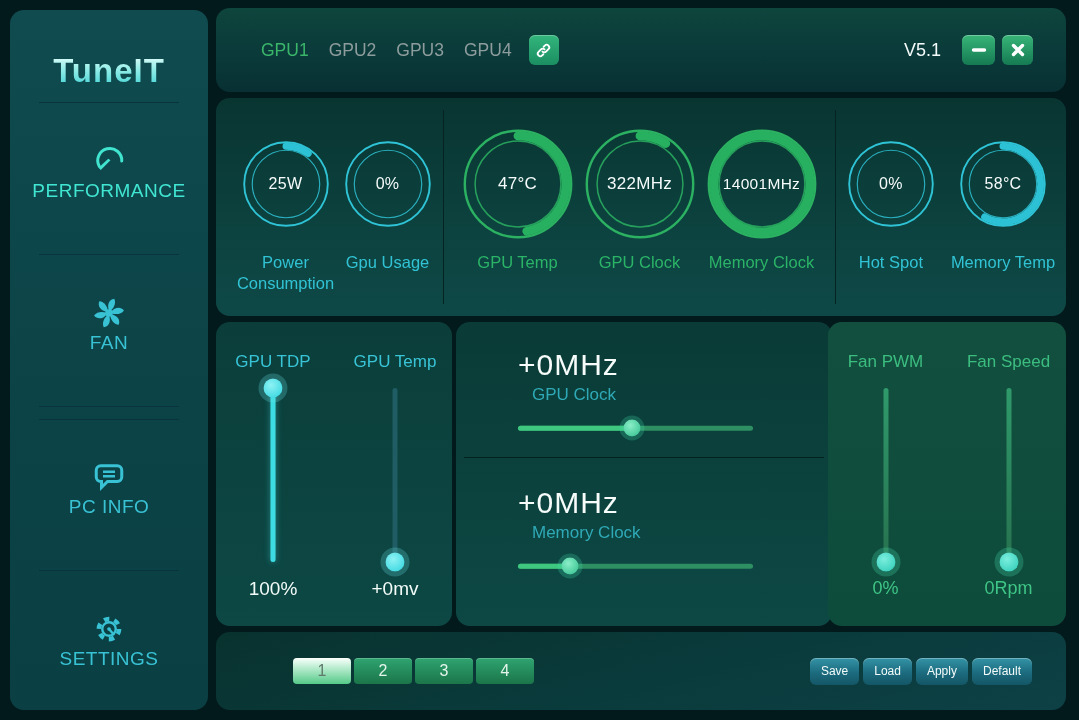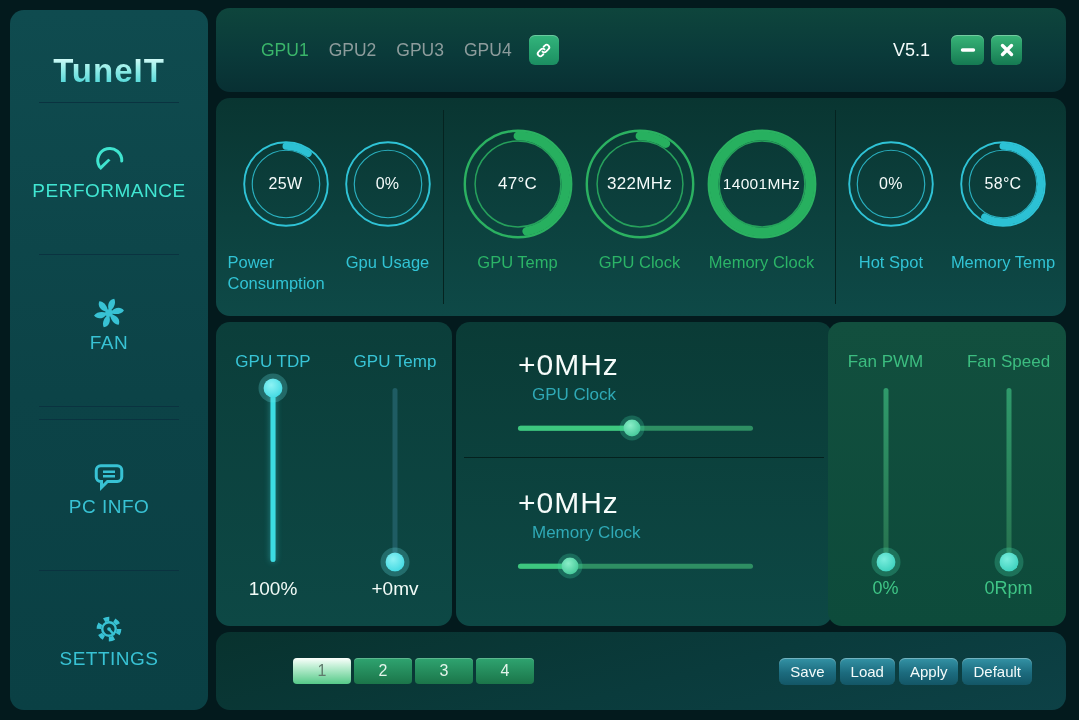--- a/index.html
+++ b/index.html
@@ -27,21 +27,21 @@
   .nav-item.active .nav-label{color:#41e6d2;}
   .nav-icon{width:36px;height:36px;}
   .nav-icon svg{width:100%;height:100%;stroke:#38c2d4;fill:none;stroke-width:4;}
   .nav-item.active .nav-icon svg{stroke:#40e4cf;}
   .nav-icon svg .fil{fill:#38c2d4;stroke:none;}
   .nav-item.active .nav-icon svg .fil{fill:#40e4cf;}
 
   
   #titlebar{left:216px;top:8px;width:850px;height:84px;
     background:linear-gradient(180deg,#0e453c 0%,#0a3a3a 55%,#083033 100%);
-    display:flex;align-items:center;padding:0 44px 0 42px;box-sizing:border-box;}
+    display:flex;align-items:center;padding:0 33px 0 42px;box-sizing:border-box;}
   .gpu-tabs{display:flex;gap:14px;align-items:center;}
   .gpu-tab{font-size:17.5px;color:#8d9c9c;cursor:pointer;padding:2px 3px;}
   .gpu-tab.active{color:#3ab56a;}
   .icon-btn{width:30px;height:30px;border-radius:6px;border:none;cursor:pointer;
     background:linear-gradient(180deg,#33b57c 0%,#1b8e61 100%);
     box-shadow:inset 0 1px 0 rgba(255,255,255,.28);
     display:flex;align-items:center;justify-content:center;margin-left:14px;}
   .icon-btn svg{width:17px;height:17px;stroke:#fff;fill:none;stroke-width:2.6;stroke-linecap:round;}
   .tb-spacer{flex:1;}
   .version{color:#f3fbfa;font-size:18px;margin-right:14px;}
@@ -69,21 +69,21 @@
   .dial circle{fill:none;}
   .gauge.cyan .ring-outer{stroke:#2fc3d6;stroke-width:2.6;}
   .gauge.cyan .ring-inner{stroke:#2fc3d6;stroke-width:1.6;opacity:.85;}
   .gauge.cyan .arc{stroke:#2cc1d4;stroke-width:9.5;stroke-linecap:round;}
   .gauge.green .ring-outer{stroke:#2bb161;stroke-width:2.6;}
   .gauge.green .ring-inner{stroke:#2bb161;stroke-width:1.6;opacity:.85;}
   .gauge.green .arc{stroke:#27b05f;stroke-width:9.5;stroke-linecap:round;}
   .gauge-value{position:absolute;inset:0;display:flex;align-items:center;justify-content:center;
     color:#f5fbfa;font-size:17px;letter-spacing:.3px;}
   .gauge.small .gauge-value{font-size:16px;}
-  .gauge-label{margin-top:12px;font-size:16.5px;text-align:left;max-width:116px;line-height:1.3;}
+  .gauge-label{margin-top:12px;font-size:16.5px;text-align:center;max-width:116px;line-height:1.3;}
   .gauge.cyan .gauge-label{color:#31c3d4;}
   .gauge.green .gauge-label{color:#2bb467;}
 
   
   .dual-col{display:flex;padding-top:30px;box-sizing:border-box;gap:8px;}
   .dual-col .col{flex:1;display:flex;flex-direction:column;align-items:center;}
   .vslider-label{font-size:17px;margin-bottom:16px;}
   .vtrack-wrap{position:relative;width:24px;height:174px;cursor:pointer;}
   .vtrack{position:absolute;left:50%;top:0;transform:translateX(-50%);width:5px;height:100%;border-radius:3px;}
   .vfill{position:absolute;left:50%;bottom:0;transform:translateX(-50%);width:5px;border-radius:3px;}
@@ -132,21 +132,21 @@
     display:flex;align-items:center;padding:0 34px 0 77px;box-sizing:border-box;}
   .profile-btn{width:58px;height:26px;border-radius:4px;border:none;margin-right:3px;cursor:pointer;
     background:linear-gradient(180deg,#2fa470 0%,#1b7549 100%);
     box-shadow:inset 0 1px 0 rgba(255,255,255,.22);
     color:#e3f4ea;font-size:16px;font-family:"Liberation Sans",sans-serif;}
   .profile-btn.active{background:linear-gradient(180deg,#fbfffc 0%,#bdeed2 35%,#55c988 100%);color:#5f7a6c;}
   .bb-spacer{flex:1;}
   .action-btn{height:27px;padding:0 11px;border-radius:6px;border:none;margin-left:4px;cursor:pointer;
     background:linear-gradient(180deg,#3493a6 0%,#1c6b7e 55%,#135666 100%);
     box-shadow:inset 0 1px 0 rgba(255,255,255,.3);
-    color:#f4fbfa;font-size:15px;font-family:"Liberation Sans",sans-serif;}
+    color:#f4fbfa;font-size:12px;font-family:"Liberation Sans",sans-serif;}
 </style>
 </head>
 <body>
 
 <div id="sidebar" class="panel">
   <div class="logo-block">
     <span class="logo-text">TuneIT</span>
   </div>
   <div class="side-divider"></div>
 

